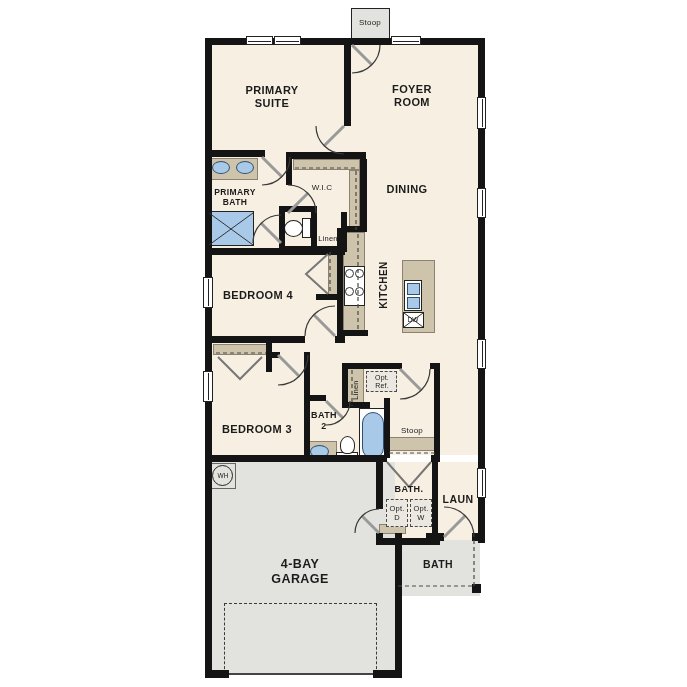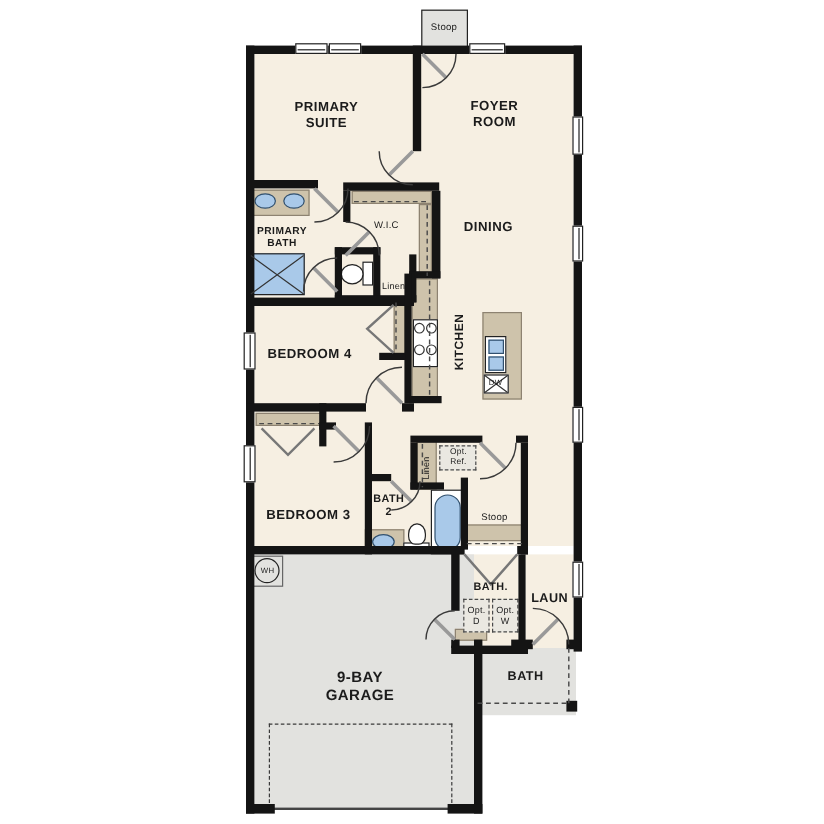--- a/index.html
+++ b/index.html
@@ -220,17 +220,17 @@
   <div class="lbl nrm s7" style="left:382px;top:382px;">Opt.
 Ref.</div>
   <div class="lbl nrm s8" style="left:412px;top:431px;">Stoop</div>
   <div class="lbl s9" style="left:409px;top:489px;">BATH.</div>
   <div class="lbl s105" style="left:458px;top:499px;">LAUN</div>
   <div class="lbl nrm s75" style="left:397px;top:513px;">Opt.
 D</div>
   <div class="lbl nrm s75" style="left:421px;top:513px;">Opt.
 W</div>
   <div class="lbl s105" style="left:438px;top:564px;">BATH</div>
-  <div class="lbl s125" style="left:300px;top:572px;">9-BAY
+  <div class="lbl s125" style="left:300px;top:572px;">4-BAY
 GARAGE</div>
   <div class="lbl nrm s65" style="left:223px;top:476px;">WH</div>
 
 </div>
 
 </body></html>

